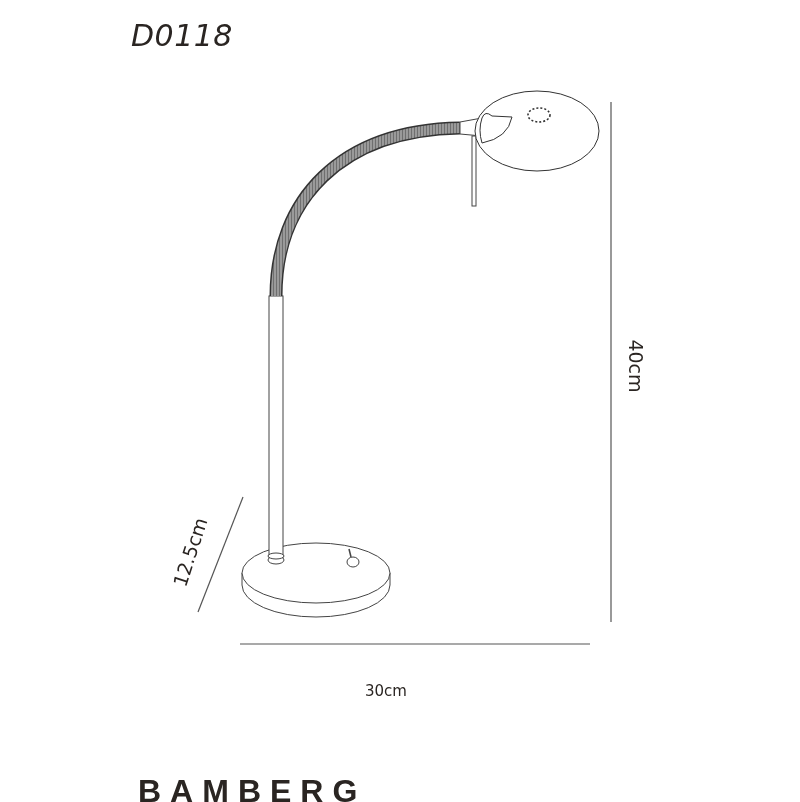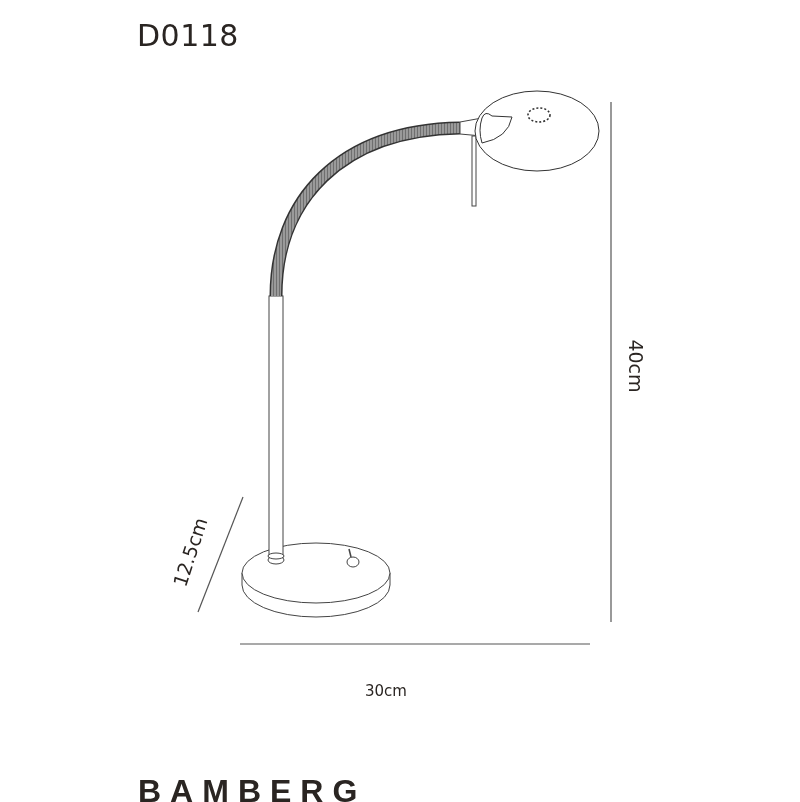--- a/index.html
+++ b/index.html
@@ -1,17 +1,17 @@
 <!DOCTYPE html>
 <html><head>
   <meta charset="utf-8">
   <style>
     html, body { margin: 0; padding: 0; background: #ffffff; }
     body { width: 800px; height: 802px; position: relative; overflow: hidden; font-family: "Liberation Sans", sans-serif; color: #2a2522; }
-    .code { position: absolute; left: 137px; top: 18px; font-size: 30px; letter-spacing: 0.5px; font-family: "DejaVu Sans", sans-serif; font-weight: normal; color: #2a2522; }
+    .code { position: absolute; left: 131px; top: 18px; font-size: 30px; letter-spacing: 0.5px; font-family: "DejaVu Sans", sans-serif; font-weight: normal; color: #2a2522; font-style: italic; }
     .title { position: absolute; left: 138px; top: 754px; font-size: 32px; font-weight: bold; letter-spacing: 9px; font-family: "Liberation Sans", sans-serif; color: #2a2522; margin-top: 19px; }
     .dim-h { position: absolute; left: 365px; top: 682px; font-size: 15px; font-family: "DejaVu Sans", sans-serif; color: #2a2522; }
     .dim-v { position: absolute; left: 636px; top: 366px; font-size: 19px; font-family: "DejaVu Sans", sans-serif; color: #2a2522; transform: translate(-50%,-50%) rotate(90deg); white-space: nowrap; }
     .dim-d { position: absolute; left: 190px; top: 552px; font-size: 19px; font-family: "DejaVu Sans", sans-serif; color: #2a2522; transform: translate(-50%,-50%) rotate(-72deg); white-space: nowrap; }
     svg.drawing { position: absolute; left: 0; top: 0; }
   </style>
 </head>
 <body>
 
 <div class="code">D0118</div>

